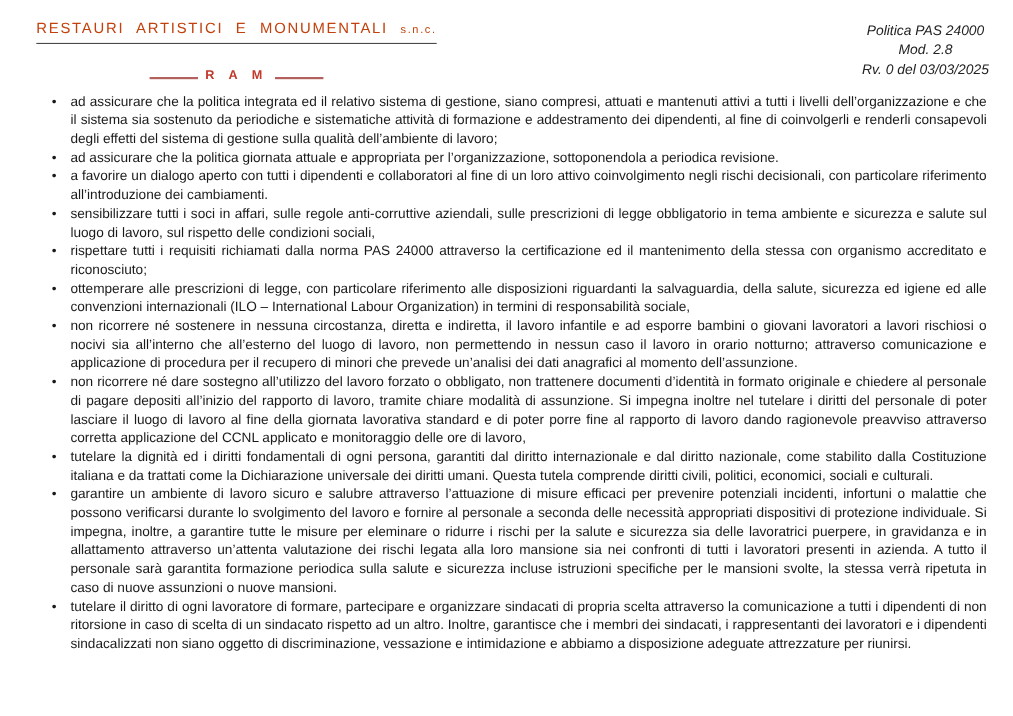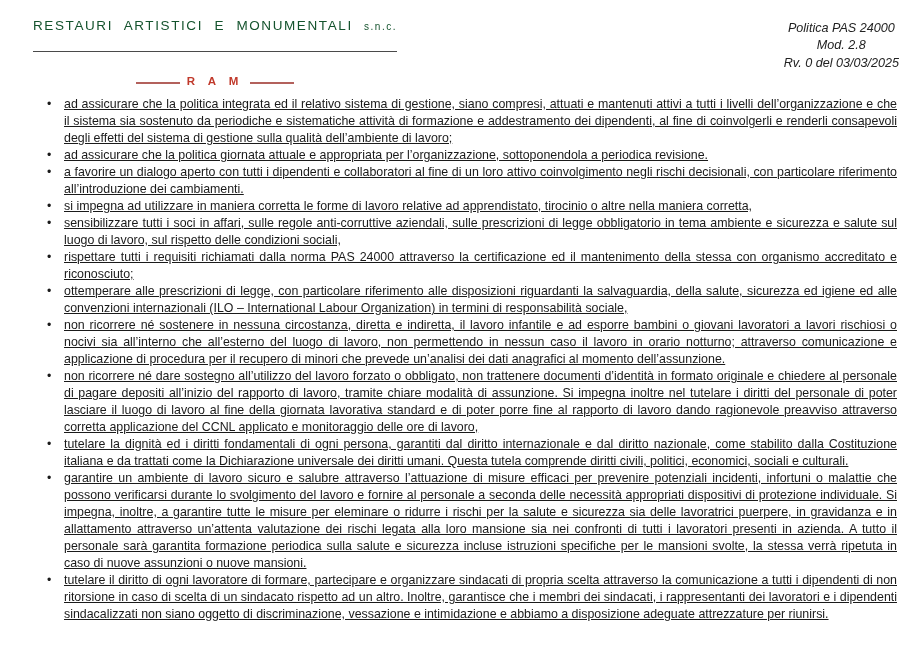--- a/index.html
+++ b/index.html
@@ -22,23 +22,23 @@
     padding: 18px 22px 0 33px;
   }
   .logo-block {
     display: flex;
     flex-direction: column;
   }
   .logo-name-row {
     font-size: 13.5px;
     letter-spacing: 1.6px;
     word-spacing: 6px;
-    color: #14532d;
+    color: #c2410c;
     border-bottom: 1.5px solid #4a4a4a;
-    padding-bottom: 18px;
+    padding-bottom: 6px;
     white-space: nowrap;
   }
   .logo-suffix {
     font-size: 10px;
     letter-spacing: 1.5px;
     word-spacing: 0;
   }
   .ram-row {
     display: flex;
     align-items: center;
@@ -74,21 +74,20 @@
     padding: 0;
     list-style: none;
   }
   ul.policy-list li {
     position: relative;
     padding-left: 19px;
     text-align: justify;
     font-size: 12.4px;
     line-height: 17px;
     color: #1a1a1a;
-    text-decoration: underline;
   }
   ul.policy-list li::before {
     content: "\2022";
     position: absolute;
     left: 2px;
     top: 0;
     font-size: 12.4px;
   }
 </style>
 </head>
@@ -111,21 +110,20 @@
     <div>Mod. 2.8</div>
     <div>Rv. 0 del 03/03/2025</div>
   </div>
 </div>
 
 <div class="content">
   <ul class="policy-list">
     <li>ad assicurare che la politica integrata ed il relativo sistema di gestione, siano compresi, attuati e mantenuti attivi a tutti i livelli dell’organizzazione e che il sistema sia sostenuto da periodiche e sistematiche attività di formazione e addestramento dei dipendenti, al fine di coinvolgerli e renderli consapevoli degli effetti del sistema di gestione sulla qualità dell’ambiente di lavoro;</li>
     <li>ad assicurare che la politica giornata attuale e appropriata per l’organizzazione, sottoponendola a periodica revisione.</li>
     <li>a favorire un dialogo aperto con tutti i dipendenti e collaboratori al fine di un loro attivo coinvolgimento negli rischi decisionali, con particolare riferimento all’introduzione dei cambiamenti.</li>
-    <li>si impegna ad utilizzare in maniera corretta le forme di lavoro relative ad apprendistato, tirocinio o altre nella maniera corretta,</li>
     <li>sensibilizzare tutti i soci in affari, sulle regole anti-corruttive aziendali, sulle prescrizioni di legge obbligatorio in tema ambiente e sicurezza e salute sul luogo di lavoro, sul rispetto delle condizioni sociali,</li>
     <li>rispettare tutti i requisiti richiamati dalla norma PAS 24000 attraverso la certificazione ed il mantenimento della stessa con organismo accreditato e riconosciuto;</li>
     <li>ottemperare alle prescrizioni di legge, con particolare riferimento alle disposizioni riguardanti la salvaguardia, della salute, sicurezza ed igiene ed alle convenzioni internazionali (ILO – International Labour Organization) in termini di responsabilità sociale,</li>
     <li>non ricorrere né sostenere in nessuna circostanza, diretta e indiretta, il lavoro infantile e ad esporre bambini o giovani lavoratori a lavori rischiosi o nocivi sia all’interno che all’esterno del luogo di lavoro, non permettendo in nessun caso il lavoro in orario notturno; attraverso comunicazione e applicazione di procedura per il recupero di minori che prevede un’analisi dei dati anagrafici al momento dell’assunzione.</li>
     <li>non ricorrere né dare sostegno all’utilizzo del lavoro forzato o obbligato, non trattenere documenti d’identità in formato originale e chiedere al personale di pagare depositi all’inizio del rapporto di lavoro, tramite chiare modalità di assunzione. Si impegna inoltre nel tutelare i diritti del personale di poter lasciare il luogo di lavoro al fine della giornata lavorativa standard e di poter porre fine al rapporto di lavoro dando ragionevole preavviso attraverso corretta applicazione del CCNL applicato e monitoraggio delle ore di lavoro,</li>
     <li>tutelare la dignità ed i diritti fondamentali di ogni persona, garantiti dal diritto internazionale e dal diritto nazionale, come stabilito dalla Costituzione italiana e da trattati come la Dichiarazione universale dei diritti umani. Questa tutela comprende diritti civili, politici, economici, sociali e culturali.</li>
     <li>garantire un ambiente di lavoro sicuro e salubre attraverso l’attuazione di misure efficaci per prevenire potenziali incidenti, infortuni o malattie che possono verificarsi durante lo svolgimento del lavoro e fornire al personale a seconda delle necessità appropriati dispositivi di protezione individuale. Si impegna, inoltre, a garantire tutte le misure per eleminare o ridurre i rischi per la salute e sicurezza sia delle lavoratrici puerpere, in gravidanza e in allattamento attraverso un’attenta valutazione dei rischi legata alla loro mansione sia nei confronti di tutti i lavoratori presenti in azienda. A tutto il personale sarà garantita formazione periodica sulla salute e sicurezza incluse istruzioni specifiche per le mansioni svolte, la stessa verrà ripetuta in caso di nuove assunzioni o nuove mansioni.</li>
     <li>tutelare il diritto di ogni lavoratore di formare, partecipare e organizzare sindacati di propria scelta attraverso la comunicazione a tutti i dipendenti di non ritorsione in caso di scelta di un sindacato rispetto ad un altro. Inoltre, garantisce che i membri dei sindacati, i rappresentanti dei lavoratori e i dipendenti sindacalizzati non siano oggetto di discriminazione, vessazione e intimidazione e abbiamo a disposizione adeguate attrezzature per riunirsi.</li>
   </ul>
 </div>

